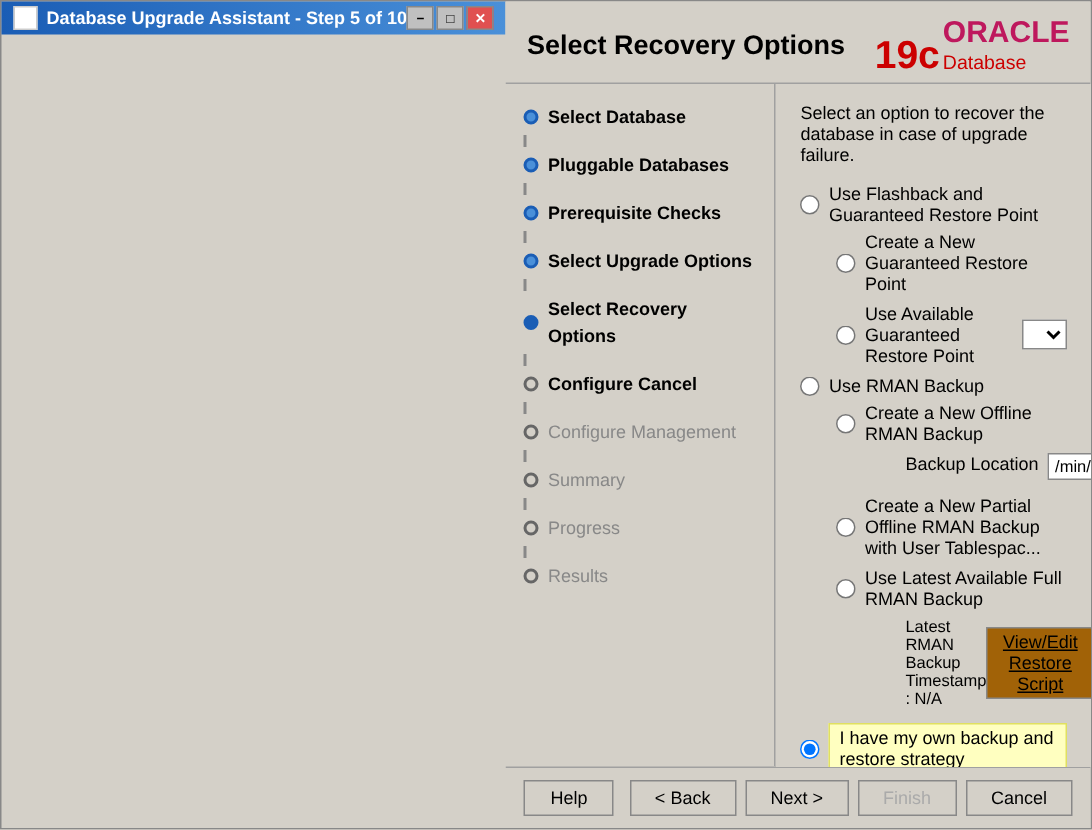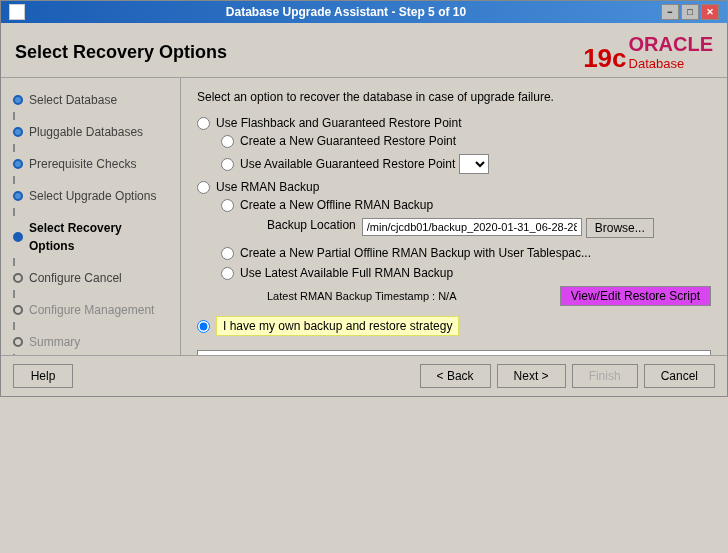--- a/index.html
+++ b/index.html
@@ -6,24 +6,24 @@
     body {
       font-family: 'Segoe UI', Tahoma, Geneva, Verdana, sans-serif;
       font-size: 12px;
       background: #d4d0c8;
       width: 728px;
       height: 553px;
       overflow: hidden;
     }
     .window {
       width: 728px;
-      height: 397px;
-      border: 1px solid #888;
-      display: flex;
-      flex-direction: column;
+      height: 553px;
+      border: 1px solid #888;
+      display: flex;
+      flex-direction: row;
     }
     .title-bar {
       background: linear-gradient(to right, #1a5db5, #4a90d9);
       color: white;
       height: 22px;
       display: flex;
       align-items: center;
       padding: 0 8px;
       flex-shrink: 0;
     }
@@ -134,22 +134,23 @@
     }
     .sidebar-item .dot.active {
       background: #1a5db5;
       border-color: #1a5db5;
     }
     .sidebar-item .dot.completed {
       background: #4a90d9;
       border-color: #1a5db5;
     }
     .sidebar-item a {
-      color: #404040;
+      color: #000000;
       text-decoration: none;
+      font-weight: bold;
     }
     .sidebar-item.current {
       font-weight: bold;
       color: #000;
     }
     .sidebar-item.disabled {
       color: #888;
     }
     .sidebar-connector {
       width: 10px;
@@ -226,23 +227,24 @@
       justify-content: space-between;
       margin-left: 46px;
       margin-bottom: 8px;
     }
     .timestamp-text {
       font-size: 11px;
     }
     .view-edit-btn {
       padding: 2px 10px;
       border: 1px solid #888;
-      background: #d946ef;
-      cursor: pointer;
-      font-size: 12px;
+      background: #a16207;
+      cursor: pointer;
+      font-size: 12px;
+      text-decoration: underline;
     }
     .own-strategy-radio {
       display: flex;
       align-items: center;
       margin-top: 10px;
     }
     .own-strategy-radio input[type="radio"] {
       margin-right: 6px;
       cursor: pointer;
     }

